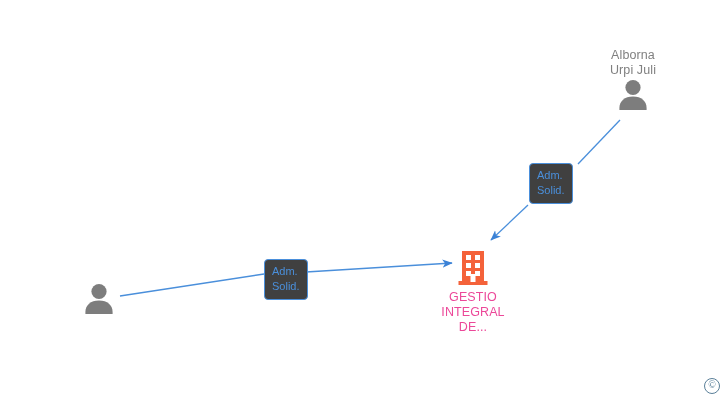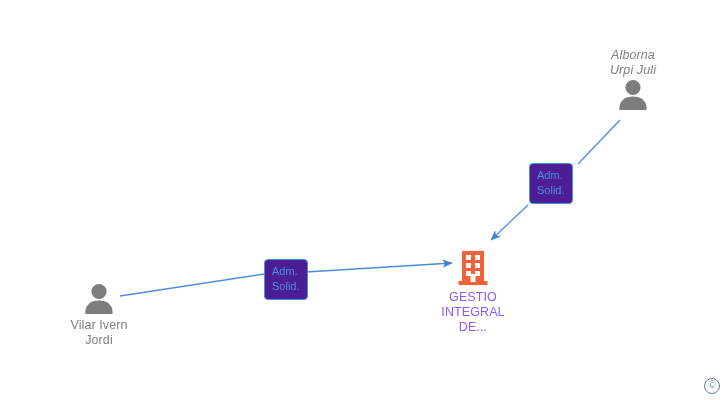--- a/index.html
+++ b/index.html
@@ -42,32 +42,32 @@
   .node-label {
     display: block;
     margin-top: 4px;
     font-size: 12.5px;
     line-height: 15px;
     color: #808080;
     letter-spacing: .1px;
     white-space: pre-line;
   }
   .node-label.company {
-    color: #8b5cf6;
+    color: #ec4899;
     font-size: 12.5px;
     line-height: 15px;
   }
 
   
   .rel-chip {
     position: absolute;
     box-sizing: border-box;
     border: 1px solid #4a8fdb;
     border-radius: 4px;
-    background: #4c1d95;
+    background: #404040;
     color: #4a8fdb;
     font-size: 11px;
     line-height: 15px;
     padding: 4px 7px 5px 7px;
     text-align: left;
     white-space: pre-line;
     z-index: 5;
   }
 
   
@@ -120,40 +120,38 @@
       <path d="M120,296 L264,274" stroke="#4a8fdb" stroke-width="1.3" fill="none"></path>
       <path d="M306,272 L452,263" stroke="#4a8fdb" stroke-width="1.3" fill="none" marker-end="url(#arrowblue)"></path>
     </g>
 
     <g>
       <path d="M620,120 L578,164" stroke="#4a8fdb" stroke-width="1.3" fill="none"></path>
       <path d="M528,205 L491,240" stroke="#4a8fdb" stroke-width="1.3" fill="none" marker-end="url(#arrowblue)"></path>
     </g>
   </svg>
 
-  <div class="node" style="left:573px; top:44px;font-style:italic;">
+  <div class="node" style="left:573px; top:44px;">
     <span class="node-label">Alborna
 Urpi Juli</span>
     <span class="node-icon">
       <svg width="34" height="32" viewBox="0 0 34 32" aria-hidden="true">
         <circle cx="17" cy="9.5" r="7.6" fill="#7d7d7d"></circle>
         <path d="M17,18.6 C8.6,18.6 3.4,23.4 3.4,30 L3.4,32 L30.6,32 L30.6,30 C30.6,23.4 25.4,18.6 17,18.6 Z" fill="#7d7d7d"></path>
       </svg>
     </span>
   </div>
 
   <div class="node" style="left:39px; top:282px;">
     <span class="node-icon">
       <svg width="34" height="32" viewBox="0 0 34 32" aria-hidden="true">
         <circle cx="17" cy="9.5" r="7.6" fill="#7d7d7d"></circle>
         <path d="M17,18.6 C8.6,18.6 3.4,23.4 3.4,30 L3.4,32 L30.6,32 L30.6,30 C30.6,23.4 25.4,18.6 17,18.6 Z" fill="#7d7d7d"></path>
       </svg>
     </span>
-    <span class="node-label">Vilar Ivern
-Jordi</span>
   </div>
 
   <div class="node" style="left:413px; top:250px;">
     <span class="node-icon">
       <svg width="30" height="36" viewBox="0 0 30 36" aria-hidden="true">
         <rect x="4" y="1" width="22" height="31" fill="#f4623a"></rect>
         <rect x="0.5" y="31" width="29" height="4" fill="#f4623a"></rect>
         <rect x="8" y="5" width="5" height="5" fill="#ffffff"></rect>
         <rect x="17" y="5" width="5" height="5" fill="#ffffff"></rect>
         <rect x="8" y="13" width="5" height="5" fill="#ffffff"></rect>

